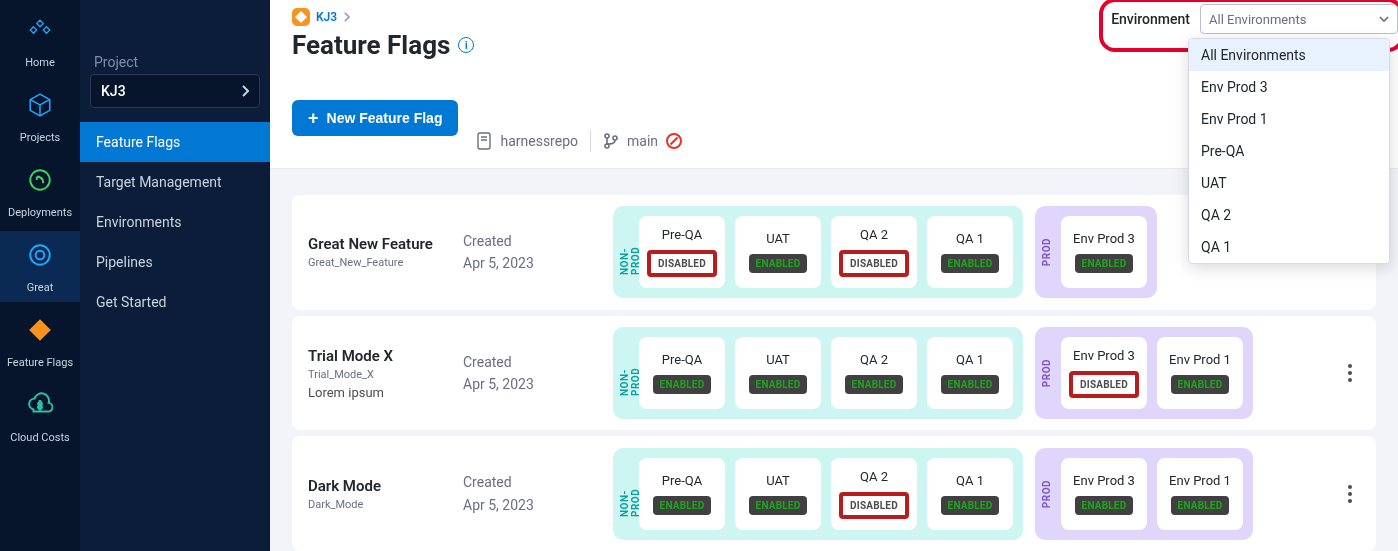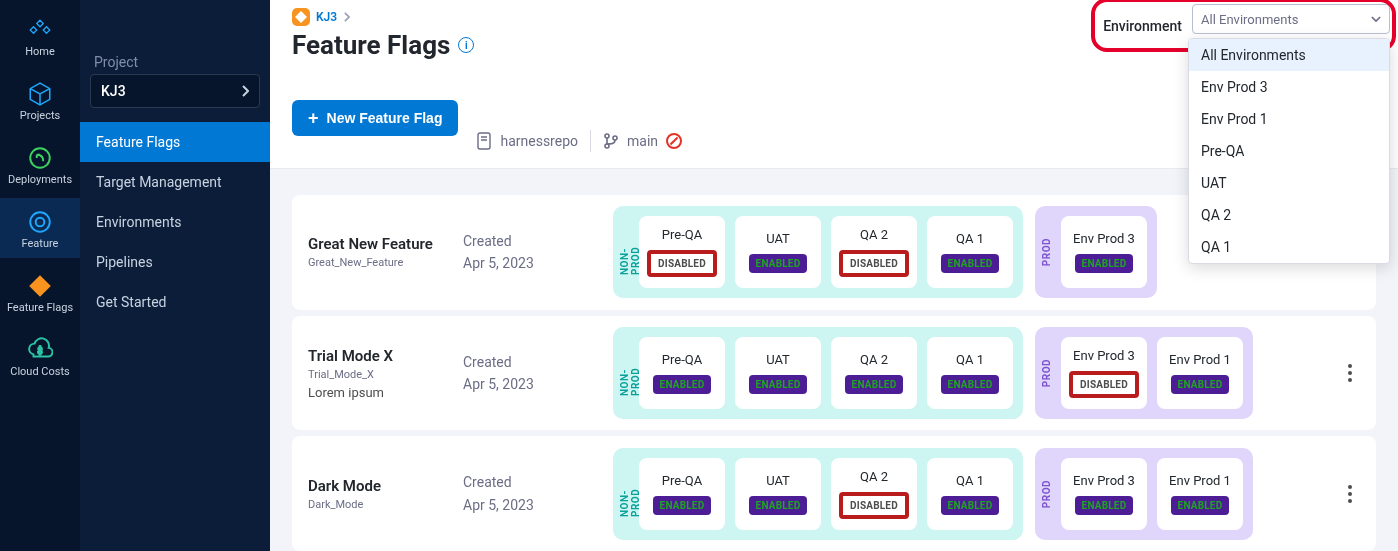--- a/index.html
+++ b/index.html
@@ -1,21 +1,21 @@
 <!DOCTYPE html>
 <html><head>
 <meta charset="utf-8">
 <style>
   * { box-sizing: border-box; margin: 0; padding: 0; }
   html, body { height: 100%; font-family: -apple-system, BlinkMacSystemFont, "Segoe UI", Roboto, sans-serif; font-size: 13px; color: #22272d; }
   body { display: flex; width: 1398px; height: 551px; overflow: hidden; background: #fff; }
 
   
   .rail { width: 80px; background: #06152b; display: flex; flex-direction: column; align-items: center; padding-top: 6px; gap: 4px; flex-shrink: 0; }
-  .rail-item { width: 80px; display: flex; flex-direction: column; align-items: center; gap: 1px; padding: 10px 4px 8px; cursor: pointer; color: #c8d3e0; }
+  .rail-item { width: 80px; display: flex; flex-direction: column; align-items: center; gap: 12px; padding: 10px 4px 8px; cursor: pointer; color: #c8d3e0; }
   .rail-item.active { background: #0a2a53; }
   .rail-item .icon { width: 28px; height: 28px; display: flex; align-items: center; justify-content: center; }
   .rail-item .lbl { font-size: 11px; text-align: center; white-space: nowrap; }
 
   
   .sidenav { width: 190px; background: #0c1d3a; color: #c8d3e0; display: flex; flex-direction: column; padding: 8px 0 0; flex-shrink: 0; }
   .project-label { font-size: 14px; color: #7e8fa8; padding: 2px 14px 4px; margin-top: 44px; }
   .project-select { margin: 0 10px 14px; background: #06152b; border: 1px solid #2b3a52; border-radius: 4px; height: 34px; display: flex; align-items: center; justify-content: space-between; padding: 0 10px; cursor: pointer; }
   .project-select span { color: #fff; font-size: 14px; font-weight: 500; }
   .nav-item { height: 40px; display: flex; align-items: center; padding: 0 16px; font-size: 14px; cursor: pointer; }
@@ -32,21 +32,21 @@
   .info-icon { width: 16px; height: 16px; border: 1.5px solid #0278d5; border-radius: 50%; display: flex; align-items: center; justify-content: center; color: #0278d5; font-size: 10px; font-weight: 700; }
 
   .toolbar { background: #fff; padding: 10px 22px 16px; display: flex; align-items: center; gap: 18px; flex-shrink: 0; border-bottom: 1px solid #e9e9f0; }
   .btn-primary { background: #0278d5; color: #fff; border: none; border-radius: 6px; height: 36px; padding: 0 16px; font-size: 14px; font-weight: 600; display: flex; align-items: center; gap: 8px; cursor: pointer; }
   .toolbar-meta { display: flex; align-items: center; gap: 8px; color: #6b6d85; font-size: 14px; margin-top: 46px; }
   .vsep { width: 1px; height: 22px; background: #d9dae5; margin: 0 4px; }
   .no-icon { width: 16px; height: 16px; border: 2px solid #e43326; border-radius: 50%; position: relative; }
   .no-icon::after { content: ''; position: absolute; left: 1px; top: 5px; width: 10px; height: 2px; background: #e43326; transform: rotate(-45deg); }
 
   
-  .env-wrap { position: absolute; top: 4px; right: 8px; display: flex; align-items: flex-end; gap: 10px; }
+  .env-wrap { position: absolute; top: 4px; right: 0; display: flex; align-items: center; gap: 10px; }
   .env-label { font-size: 14px; font-weight: 500; }
   .env-select { width: 198px; height: 30px; border: 1px solid #b9bed3; border-radius: 4px; background: #fff; padding: 0 8px; font-size: 13px; color: #6b6d85; display: flex; align-items: center; justify-content: space-between; cursor: pointer; }
   .env-highlight { position: absolute; top: -6px; left: -12px; right: -6px; height: 54px; border: 4px solid #e4002b; border-radius: 16px; pointer-events: none; }
 
   .env-dropdown { position: absolute; top: 38px; right: 8px; width: 202px; background: #fff; border: 1px solid #d9dae5; border-radius: 4px; box-shadow: 0 4px 16px rgba(0,0,0,0.15); z-index: 100; overflow: hidden; }
   .env-opt { height: 32px; display: flex; align-items: center; padding: 0 12px; font-size: 14px; cursor: pointer; }
   .env-opt.sel { background: #e8f2ff; }
 
   
   .list { flex: 1; overflow: auto; padding: 26px 22px 0; display: flex; flex-direction: column; gap: 6px; }
@@ -61,21 +61,21 @@
   .env-group { border-radius: 10px; padding: 10px 10px 10px 26px; display: flex; gap: 10px; align-items: center; position: relative; margin-right: 12px; }
   .env-group.nonprod { background: #cdf5f2; }
   .env-group.prod    { background: #e0d5fa; }
   .group-label { position: absolute; left: 6px; top: 50%; transform: translateY(-50%) rotate(180deg); writing-mode: vertical-rl; font-size: 10px; font-weight: 700; letter-spacing: 0.5px; }
   .nonprod .group-label { color: #0aa19a; }
   .prod    .group-label { color: #7c52d1; }
 
   .env-card { background: #fff; border-radius: 8px; width: 86px; height: 72px; display: flex; flex-direction: column; align-items: center; justify-content: center; gap: 8px; }
   .env-card .ec-name { font-size: 13px; }
   .badge { font-size: 10px; font-weight: 700; padding: 4px 7px; border-radius: 4px; letter-spacing: 0.2px; }
-  .badge.enabled  { background: #4c1d95; color: #1da61d; }
+  .badge.enabled  { background: #404040; color: #1da61d; }
   .badge.disabled { background: #fff; border: 4px solid #b91c1c; color: #4d4d4d; }
 
   .kebab { width: 28px; height: 28px; display: flex; flex-direction: column; align-items: center; justify-content: center; gap: 3px; cursor: pointer; margin-left: auto; margin-right: 12px; }
   .kebab span { width: 4px; height: 4px; background: #4d4d4d; border-radius: 50%; }
 
   svg { display: block; }
 </style>
 </head>
 <body>
 
@@ -106,21 +106,21 @@
     </span>
     <span class="lbl">Deployments</span>
   </div>
   <div class="rail-item active">
     <span class="icon">
       <svg width="26" height="26" viewBox="0 0 24 24" fill="none" stroke="#1ea7fd" stroke-width="1.8">
           <circle cx="12" cy="12" r="9"></circle>
           <circle cx="12" cy="12" r="4"></circle>
         </svg>
     </span>
-    <span class="lbl">Feature</span>
+    <span class="lbl">Great</span>
   </div>
   <div class="rail-item">
     <span class="icon">
       <svg width="26" height="26" viewBox="0 0 24 24" fill="#f7931e">
           <path d="M12 2l10 10-10 10L2 12 12 2z"></path>
         </svg>
     </span>
     <span class="lbl">Feature Flags</span>
   </div>
   <div class="rail-item">

